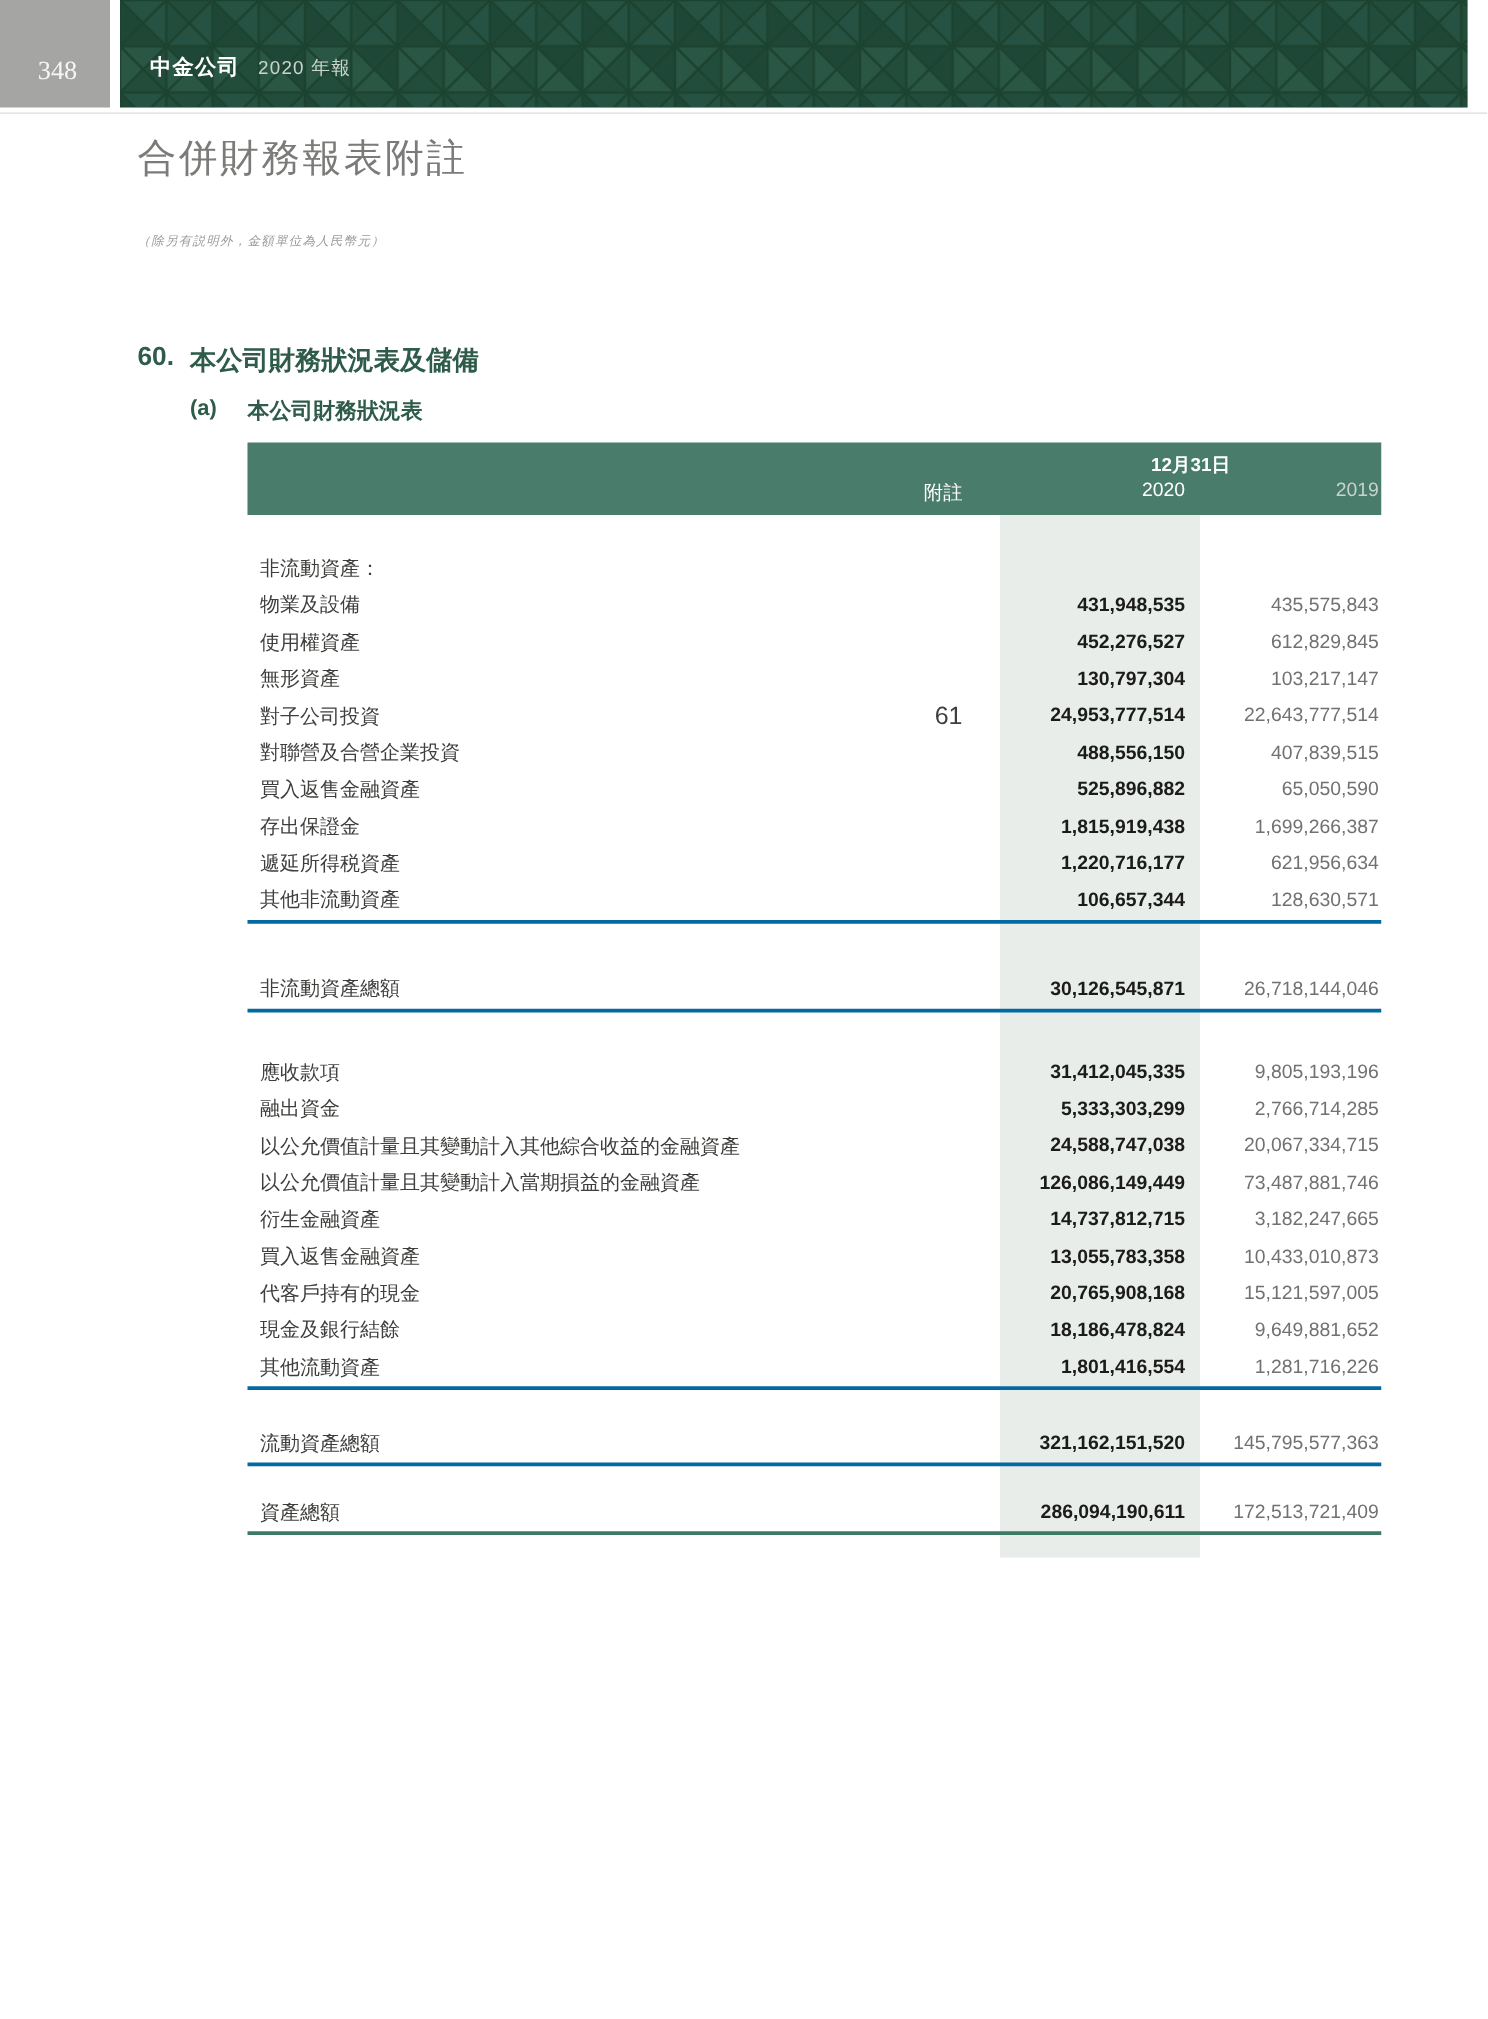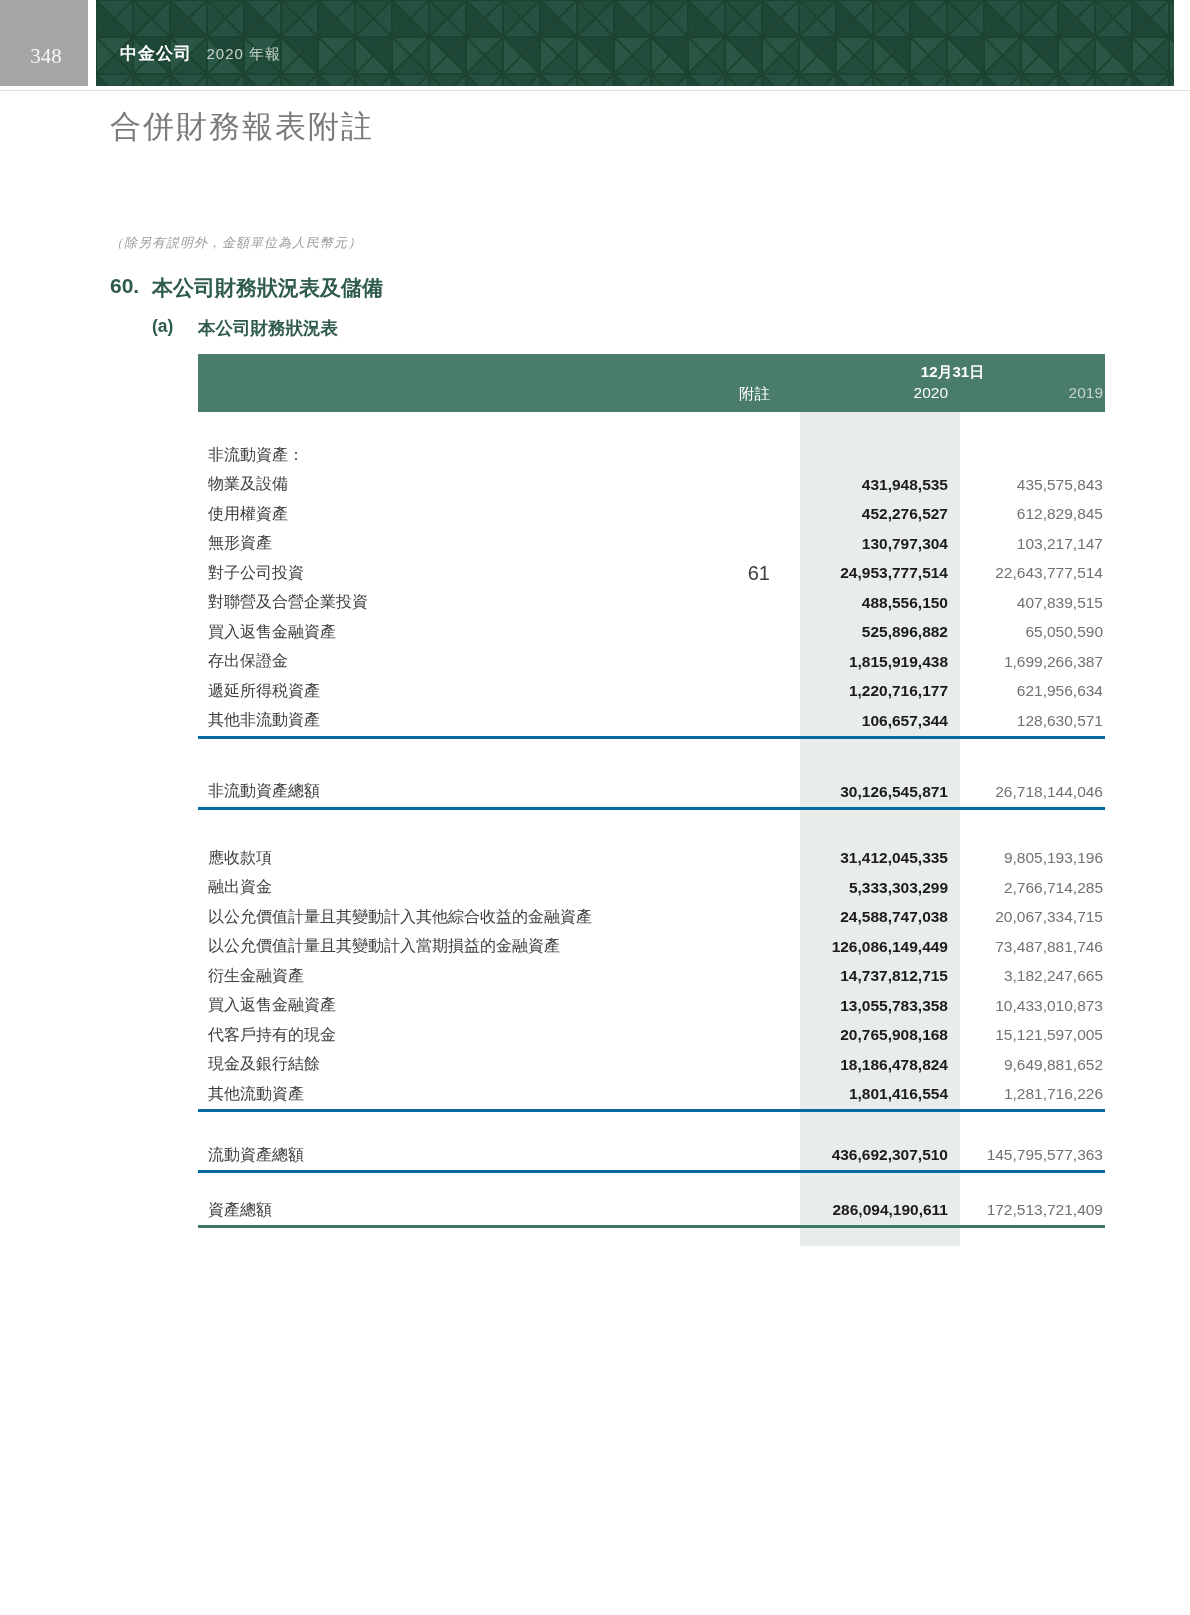--- a/index.html
+++ b/index.html
@@ -22,21 +22,21 @@
   .brand{font-size:17px;font-weight:700;color:#ffffff;letter-spacing:1px;}
   .edition{font-size:15px;color:#c9d4cd;margin-left:10px;letter-spacing:1px;}
   .header-rule{position:absolute;left:0;top:90px;width:100%;height:1px;background:#dcdcda;}
   
   .doc-title{
     position:absolute;left:110px;top:106px;
     font-family:"Liberation Serif",serif;font-size:31px;color:#7b7b79;letter-spacing:2px;
   }
   .unit-note{
     position:absolute;left:110px;top:186px;
-    font-style:italic;font-size:13px;color:#9a9a98;letter-spacing:1px;margin-top:48px;
+    font-style:italic;font-size:10px;color:#9a9a98;letter-spacing:1px;
   }
   .section-head{position:absolute;left:110px;top:274px;display:flex;color:#2e5b4a;font-weight:700;font-size:21px;}
   .section-head .no{width:42px;}
   .subsection-head{position:absolute;left:152px;top:316px;display:flex;color:#2e5b4a;font-weight:700;font-size:17.5px;}
   .subsection-head .no{width:46px;}
   
   .fin-table{position:absolute;left:198px;top:354px;width:907px;}
   .t-head{position:relative;height:58px;background:#4a7c6b;color:#ffffff;z-index:2;}
   .t-head-date{position:absolute;left:602px;top:9px;width:305px;text-align:center;font-size:15px;font-weight:bold;}
   .t-head-cols{position:absolute;left:0;right:0;bottom:7px;display:flex;font-size:15.5px;}
@@ -253,21 +253,21 @@
         <span class="col-note"></span>
         <span class="col-y1">1,801,416,554</span>
         <span class="col-y2">1,281,716,226</span>
       </div>
 
       <div class="sp28"></div>
 
       <div class="t-row h30 rule-dark">
         <span class="col-label">流動資產總額</span>
         <span class="col-note"></span>
-        <span class="col-y1">436,692,307,510</span>
+        <span class="col-y1">321,162,151,520</span>
         <span class="col-y2">145,795,577,363</span>
       </div>
 
       <div class="sp22"></div>
 
       <div class="t-row h30">
         <span class="col-label">資產總額</span>
         <span class="col-note"></span>
         <span class="col-y1">286,094,190,611</span>
         <span class="col-y2">172,513,721,409</span>

